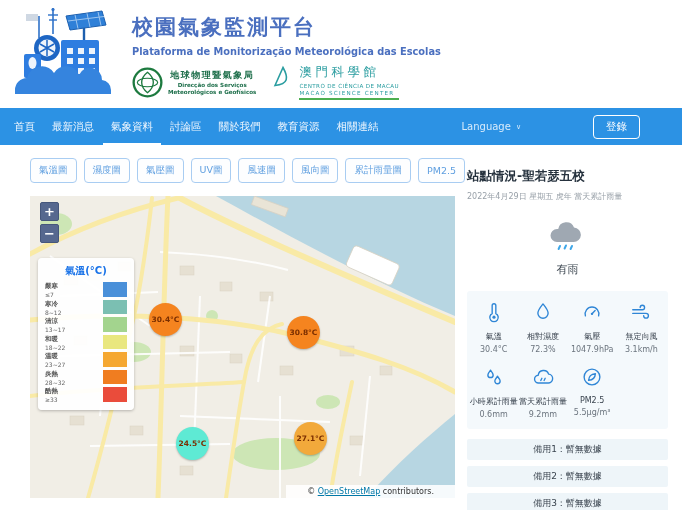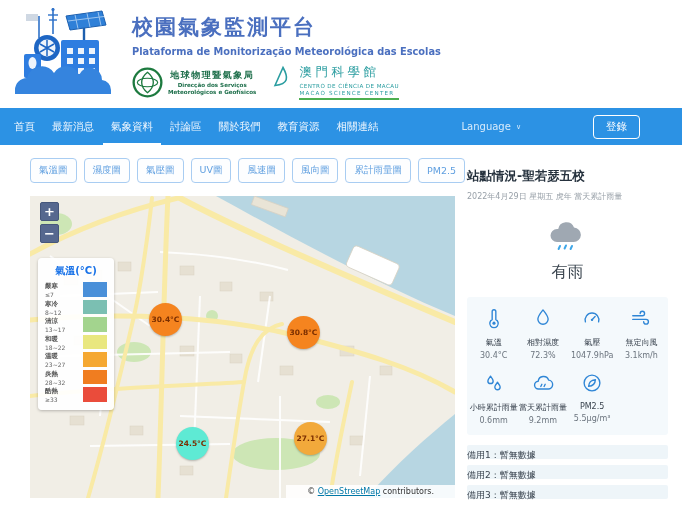--- a/index.html
+++ b/index.html
@@ -43,49 +43,49 @@
   .tab { border:1px solid #a9cdf2; color:#5f9fe0; background:#fdfeff; font-size:9.5px;
     padding:5px 8px; border-radius:4px; white-space:nowrap; cursor:pointer; font-family:inherit; }
 
   
   .map-wrap { position:relative; width:425px; height:302px; background:#f1eee6; overflow:hidden; }
   .map-svg { position:absolute; left:0; top:0; }
   .zoom-ctrl { position:absolute; left:10px; top:6px; z-index:5; }
   .zoom-btn { width:19px; height:19px; display:block; background:#56688f; color:#fff;
     border:1px solid #46577c; font-size:13px; font-weight:700; line-height:16px; text-align:center;
     border-radius:2px; margin-bottom:3px; cursor:pointer; font-family:inherit; padding:0; }
-  .legend { position:absolute; left:8px; top:62px; width:76px; background:rgba(255,255,255,.93);
+  .legend { position:absolute; left:8px; top:62px; width:96px; background:rgba(255,255,255,.93);
     border-radius:4px; padding:6px 7px 5px; box-shadow:0 1px 3px rgba(0,0,0,.25); z-index:5; }
   .legend-title { font-size:10px; font-weight:700; color:#1a73e8; text-align:center; margin-bottom:4px; }
   .legend-row { display:flex; align-items:flex-start; margin-bottom:1.5px; }
   .legend-lbl { width:36px; }
   .legend-name { font-size:6.5px; font-weight:700; color:#555; }
   .legend-range { font-size:6px; color:#666; }
   .legend-swatch { width:24px; height:14.5px; margin-left:auto; }
   .marker { position:absolute; width:33px; height:33px; border-radius:50%; display:flex;
     align-items:center; justify-content:center; font-size:7.5px; font-weight:700; color:#7a2e00;
     box-shadow:0 1px 2px rgba(0,0,0,.25); z-index:4; cursor:pointer; }
   .attribution { position:absolute; right:0; bottom:0; background:rgba(255,255,255,.88);
     font-size:8px; color:#333; padding:2px 21px; z-index:6; }
   .attribution a { color:#0078a8; text-decoration:underline; cursor:pointer; }
 
   
   .station { flex:1; padding-top:2px; }
   .station-title { font-size:12.5px; font-weight:700; color:#26323e; margin-top:8px; }
   .station-date { font-size:8px; color:#98a0a8; margin-top:6px; }
   .weather-now { text-align:center; margin-top:16px; }
-  .condition { font-size:16px; color:#3c4650; margin-top:4px; }
+  .condition { font-size:11px; color:#3c4650; margin-top:4px; }
   .stats { margin-top:14px; background:#f4f9fc; border-radius:3px; padding:10px 2px;
     display:grid; grid-template-columns:repeat(4,1fr); row-gap:12px; }
   .stat { text-align:center; }
   .stat-icon { display:inline-block; height:22px; }
   .stat-label { font-size:8px; color:#39434e; margin-top:4px; }
   .stat-value { font-size:8px; color:#6b747e; margin-top:3px; }
   .spares { margin-top:10px; }
-  .spare { background:#eef5f9; height:14px; line-height:21px; font-size:9px;
+  .spare { background:#eef5f9; height:21px; line-height:21px; text-align:center; font-size:9px;
     color:#39434e; margin-bottom:6px; border-radius:2px; }
 </style>
 </head>
 <body>
 
 <div class="header">
   <div class="logo-art">
     <svg width="114" height="94" viewBox="0 0 112 94">
       <line x1="30" y1="10" x2="30" y2="32" stroke="#2f72c9" stroke-width="1.6"></line>
       <rect x="17" y="8" width="12" height="7" fill="#cfd8e3"></rect>

